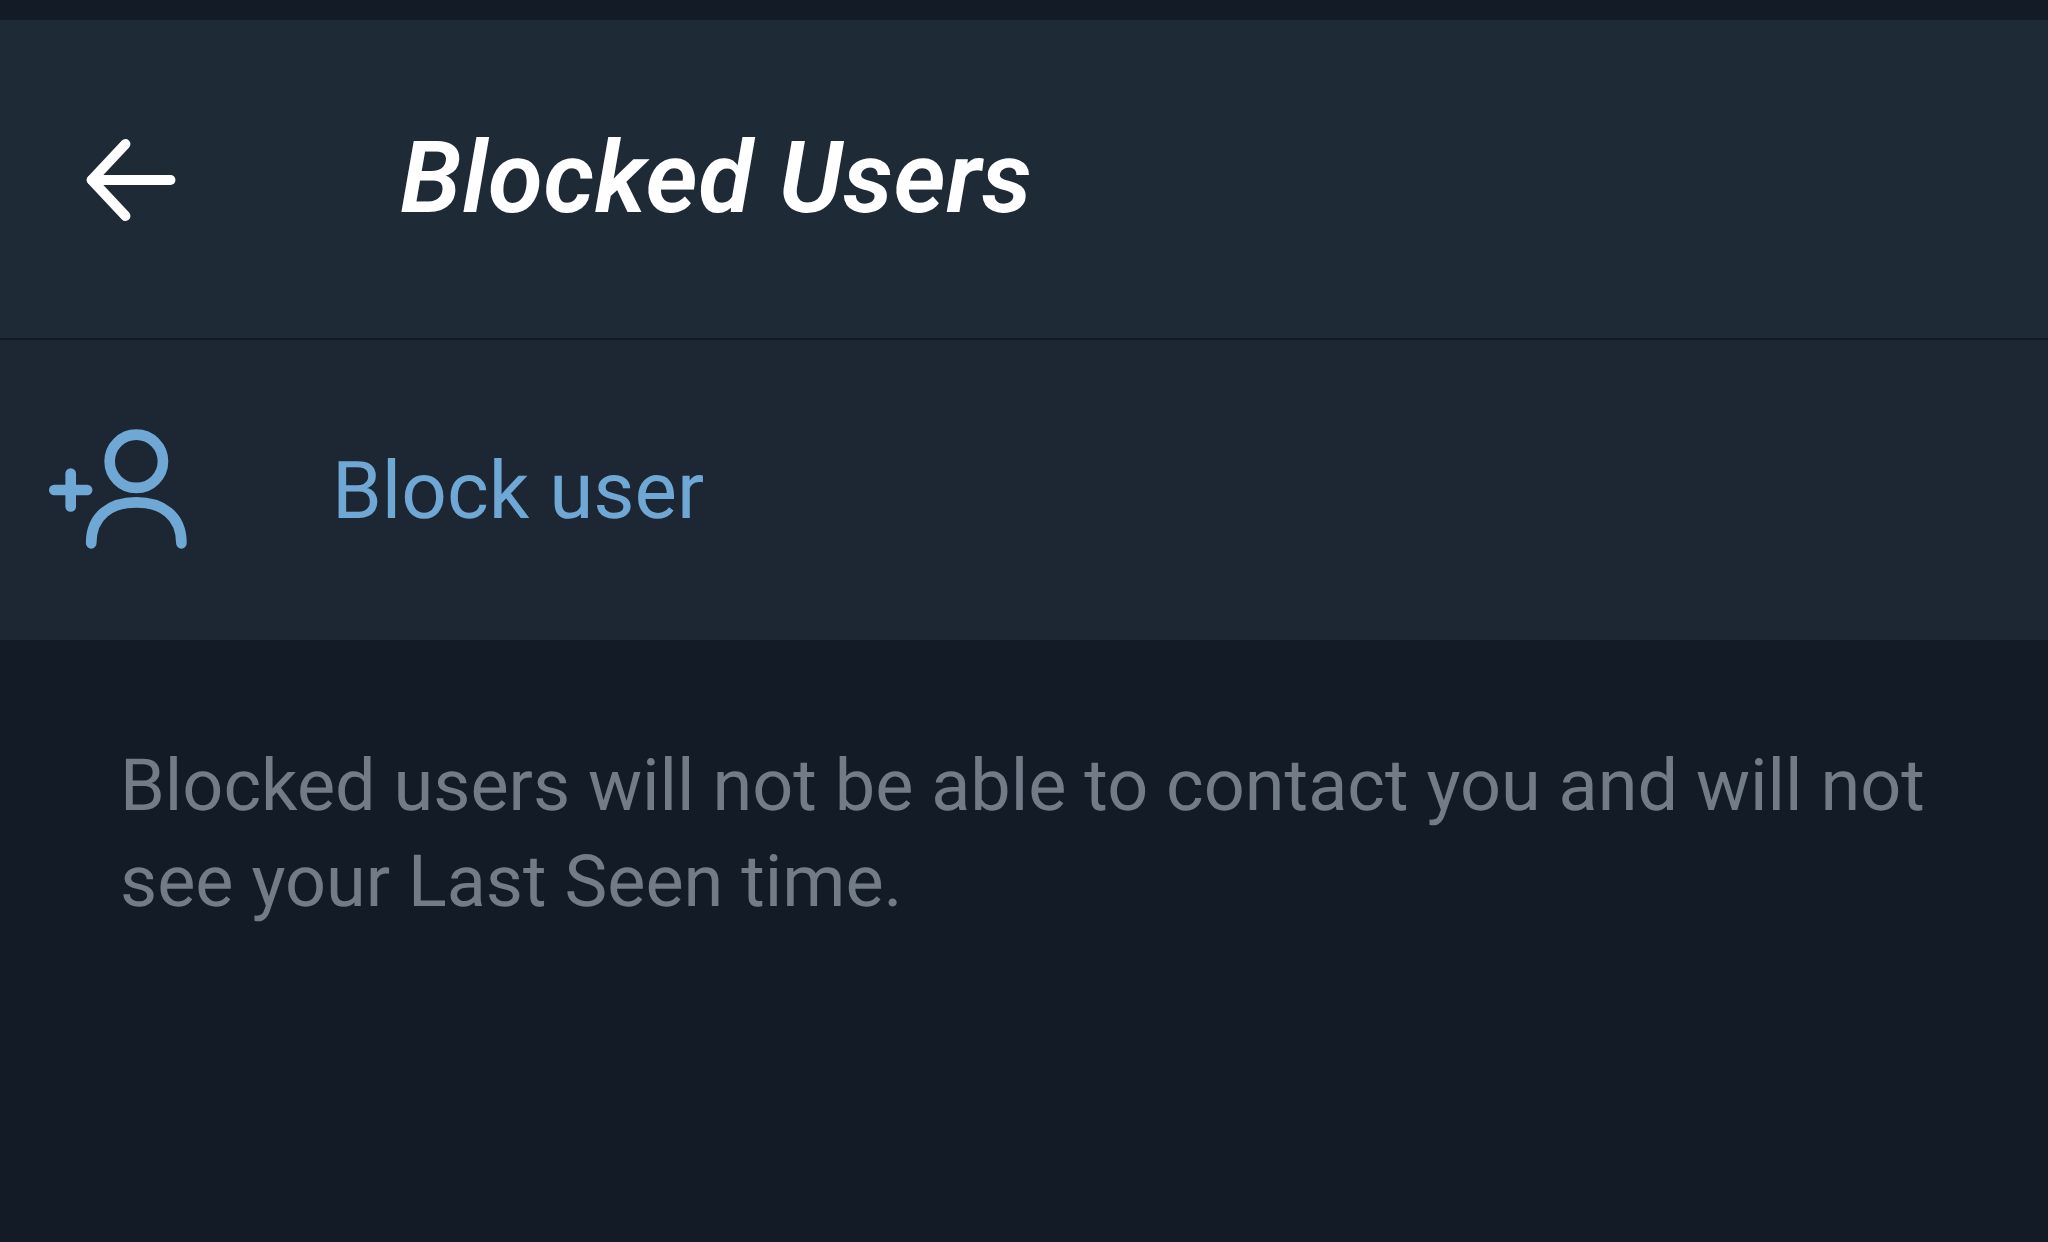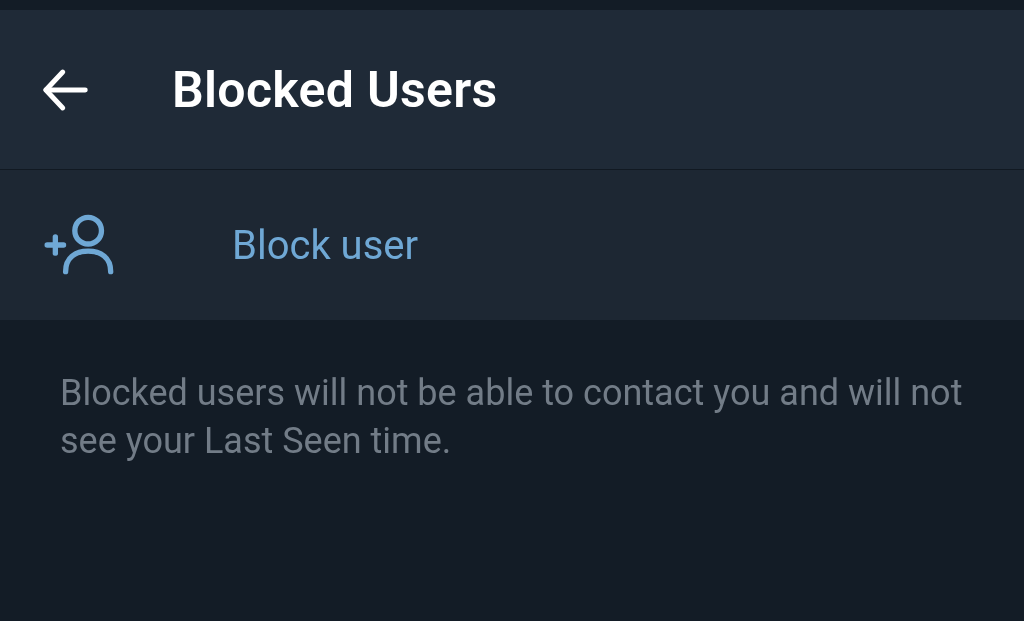--- a/index.html
+++ b/index.html
@@ -29,34 +29,34 @@
     .back-button {
       width: 54px;
       height: 54px;
       display: flex;
       align-items: center;
       justify-content: center;
       cursor: pointer;
       flex-shrink: 0;
     }
     .header-title {
-      margin-left: 80px;
+      margin-left: 108px;
       color: #ffffff;
       font-size: 50px;
       font-weight: 600;
       letter-spacing: 0.3px;
+      font-style: italic;
     }
     .action-row {
       display: flex;
       align-items: center;
       height: 150px;
-      padding: 0 40px;
+      padding: 0 20px;
       background: #1d2733;
       cursor: pointer;
-      gap: 46px;
     }
     .icon-slot {
       width: 84px;
       height: 84px;
       display: flex;
       align-items: center;
       justify-content: center;
       flex-shrink: 0;
     }
     .action-label {

